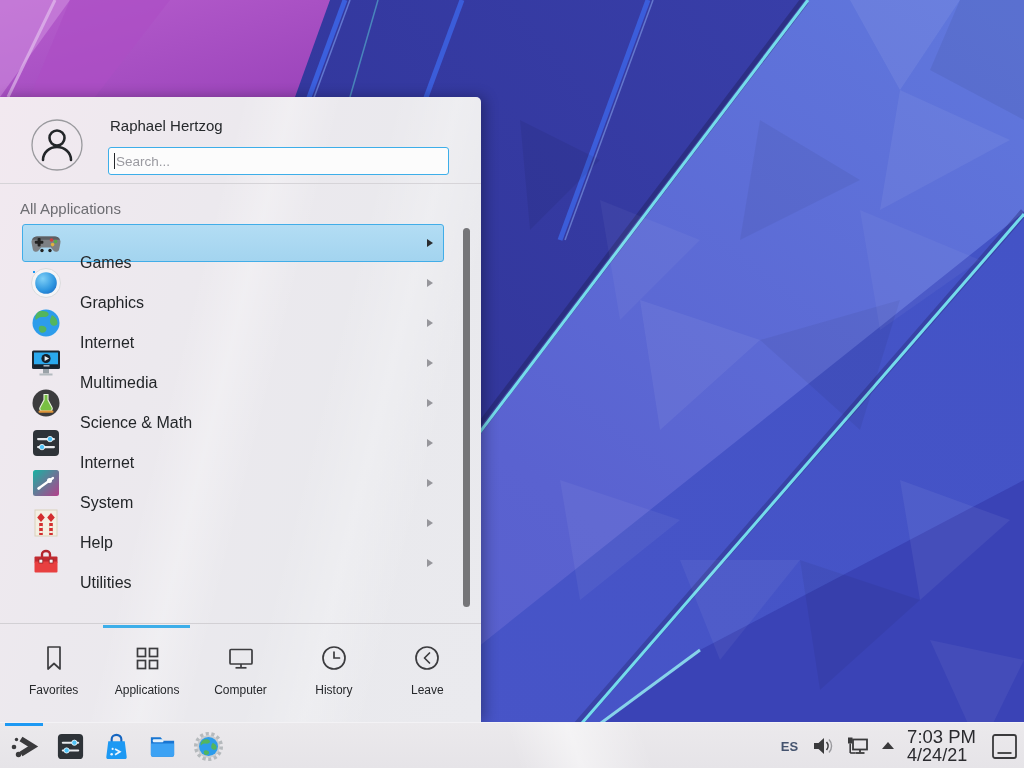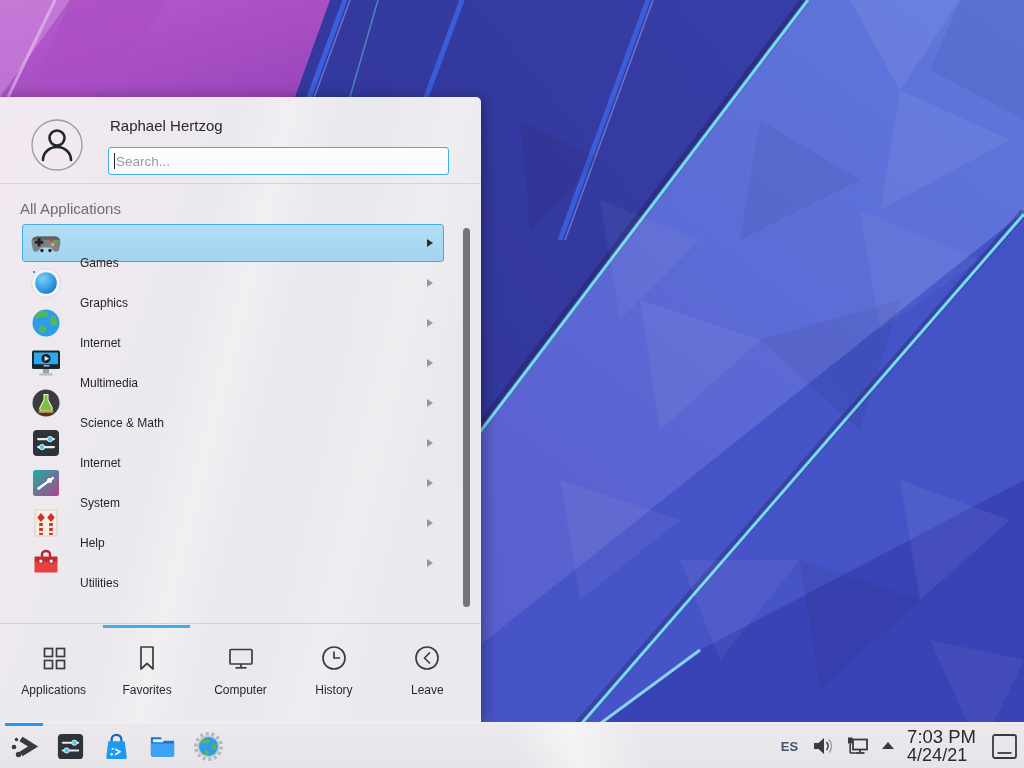--- a/index.html
+++ b/index.html
@@ -35,21 +35,21 @@
   .search-input::placeholder { color:#9a9aa0; }
   .text-caret { position:absolute; left:6px; top:6px; width:1px; height:16px; background:#232629; }
   .header-divider { position:absolute; left:0; top:86px; width:481px; height:1px; background:#d6d4d8; }
 
   .section-label { position:absolute; left:20px; top:103px; font-size:15px; color:#6d6d72; }
 
   .app-list { position:absolute; left:0; top:125px; width:481px; height:401px; overflow:hidden; }
   .row { position:relative; height:38px; margin:2px 37px 2px 22px; display:flex; align-items:center; border:1px solid transparent; border-radius:3px; }
   .row.selected { background:linear-gradient(180deg,#b3ddf4,#a3d4ef); border-color:#41ade8; }
   .row .icon32 { width:32px; height:32px; margin-left:7px; flex:0 0 32px; }
-  .row-label { margin-left:18px; font-size:12px; color:#232629;margin-top:40px; }
+  .row-label { margin-left:18px; font-size:16px; color:#232629;margin-top:40px; }
   .arrow { position:absolute; right:10px; top:50%; transform:translateY(-50%);
     width:0; height:0; border-left:6px solid #96969b; border-top:4.5px solid transparent; border-bottom:4.5px solid transparent; }
   .row.selected .arrow { border-left-color:#2a2c2e; }
 
   .scrollbar { position:absolute; left:463px; top:131px; width:7px; height:379px; border-radius:4px; background:#757578; }
 
   .list-divider { position:absolute; left:0; top:526px; width:481px; height:1px; background:#d2d0d4; }
   .tab-indicator { position:absolute; left:103px; top:528px; width:87px; height:3px; background:#3daee9; }
 
   .footer-tabs { position:absolute; left:7px; top:536px; width:467px; height:80px; display:flex; }
@@ -318,36 +318,36 @@
     </div>
 
     <div class="scrollbar"></div>
 
     <div class="list-divider"></div>
     <div class="tab-indicator"></div>
 
     <div class="footer-tabs">
       <div class="tab">
         <span>
+          <svg viewBox="0 0 30 30" fill="none" stroke="#3c3c3f" stroke-width="1.7" stroke-linejoin="round">
+            <path d="M9,4 h12 v22 l-6,-5.5 -6,5.5 z"></path>
+          </svg>
+        </span>
+        <span class="tab-label">Favorites</span>
+      </div>
+      <div class="tab">
+        <span>
           <svg viewBox="0 0 30 30" fill="none" stroke="#3c3c3f" stroke-width="1.7">
             <rect x="5.5" y="5.5" width="8" height="8"></rect>
               <rect x="17.5" y="5.5" width="8" height="8"></rect>
             <rect x="5.5" y="17.5" width="8" height="8"></rect>
               <rect x="17.5" y="17.5" width="8" height="8"></rect>
           </svg>
         </span>
         <span class="tab-label">Applications</span>
-      </div>
-      <div class="tab">
-        <span>
-          <svg viewBox="0 0 30 30" fill="none" stroke="#3c3c3f" stroke-width="1.7" stroke-linejoin="round">
-            <path d="M9,4 h12 v22 l-6,-5.5 -6,5.5 z"></path>
-          </svg>
-        </span>
-        <span class="tab-label">Favorites</span>
       </div>
       <div class="tab">
         <span>
           <svg viewBox="0 0 30 30" fill="none" stroke="#3c3c3f" stroke-width="1.7" stroke-linejoin="round">
             <rect x="4" y="6.5" width="22" height="14.5" rx="1"></rect>
             <line x1="15" y1="21" x2="15" y2="24.5"></line>
             <line x1="9.5" y1="24.8" x2="20.5" y2="24.8"></line>
           </svg>
         </span>
         <span class="tab-label">Computer</span>

